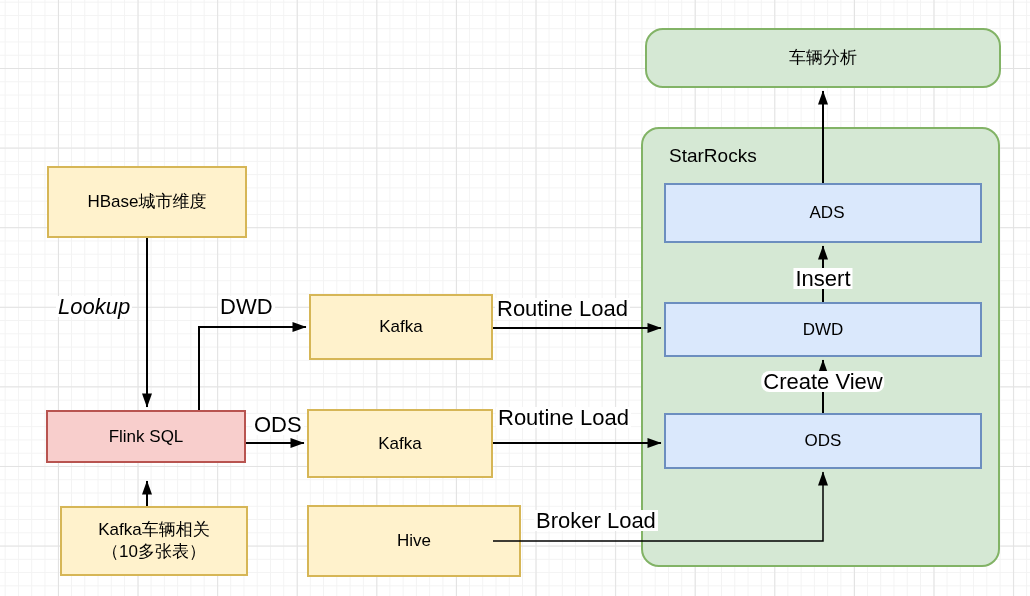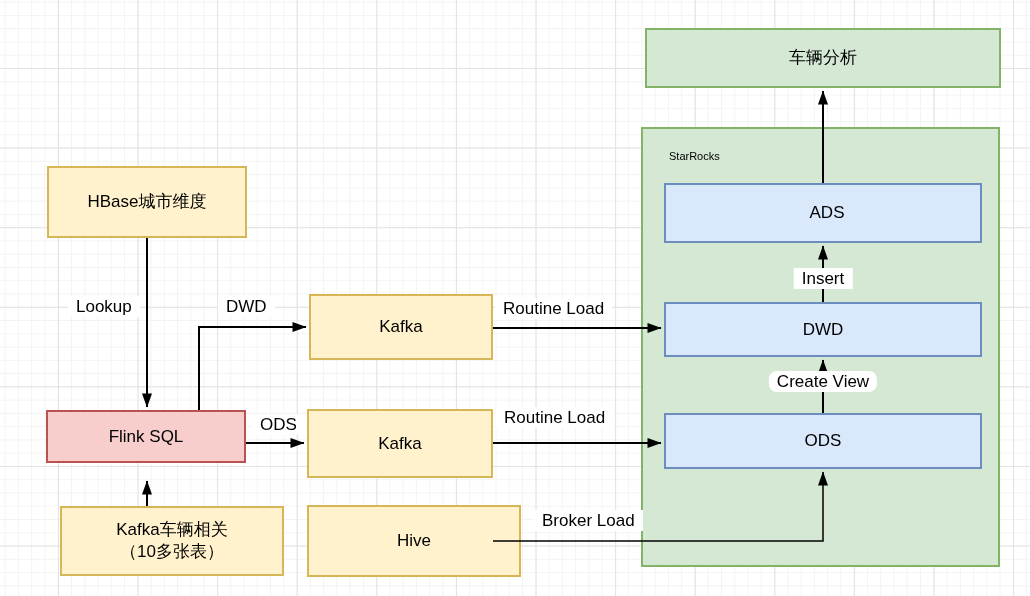--- a/index.html
+++ b/index.html
@@ -26,58 +26,58 @@
     flex-direction:column;
     align-items:center;
     justify-content:center;
     font-size:17px;
     line-height:22px;
     text-align:center;
     z-index:2;
   }
   .yellow{background:#FFF2CC;border-color:#D6B656;}
   .pink  {background:#F8CECC;border-color:#B85450;}
-  .green {background:#D5E8D4;border-color:#82B366;}
+  .green {background:#D5E8D4;border-color:#82B366;border-radius:18px;}
   .blue  {background:#DAE8FC;border-color:#6C8EBF;}
   .container-label{
     position:absolute;
     left:26px;top:16px;
-    font-size:11px;
+    font-size:19px;
     z-index:2;
   }
   .edges{
     position:absolute;left:0;top:0;
     width:1030px;height:596px;
     z-index:3;
     pointer-events:none;
   }
   .edge-label{
     position:absolute;
-    font-size:17px;
+    font-size:22px;
     line-height:21px;
     background:#ffffff;
-    padding:0 8px;
+    padding:0 2px;
     white-space:nowrap;
     z-index:4;
   }
   .centered{transform:translateX(-50%);}
   
   #n-analysis     {left:645px;top:28px; width:356px;height:60px;}
   #n-starrocks    {left:641px;top:127px;width:359px;height:440px;align-items:flex-start;justify-content:flex-start;z-index:1;}
   #n-ads          {left:664px;top:183px;width:318px;height:60px;padding-left:8px;}
   #n-dwd          {left:664px;top:302px;width:318px;height:55px;}
   #n-ods          {left:664px;top:413px;width:318px;height:56px;}
   #n-hbase        {left:47px; top:166px;width:200px;height:72px;}
   #n-flink        {left:46px; top:410px;width:200px;height:53px;}
-  #n-kafka-source {left:60px; top:506px;width:224px;height:70px;}
+  #n-kafka-source {left:60px; top:506px;width:188px;height:70px;}
   #n-kafka-dwd    {left:309px;top:294px;width:184px;height:66px;}
   #n-kafka-ods    {left:307px;top:409px;width:186px;height:69px;}
   #n-hive         {left:307px;top:505px;width:214px;height:72px;}
   
-  #l-lookup       {left:68px; top:296px;}
+  #l-lookup       {left:56px; top:296px;font-style:italic;}
   #l-dwd-topic    {left:218px;top:296px;}
   #l-ods-topic    {left:252px;top:414px;}
   #l-routine-dwd  {left:495px;top:298px;}
   #l-routine-ods  {left:496px;top:407px;}
   #l-broker       {left:534px;top:510px;}
   #l-insert      {left:823px;top:268px;}
   #l-create-view {left:823px;top:371px;border-radius:8px;}
 </style>
 </head>
 <body>

